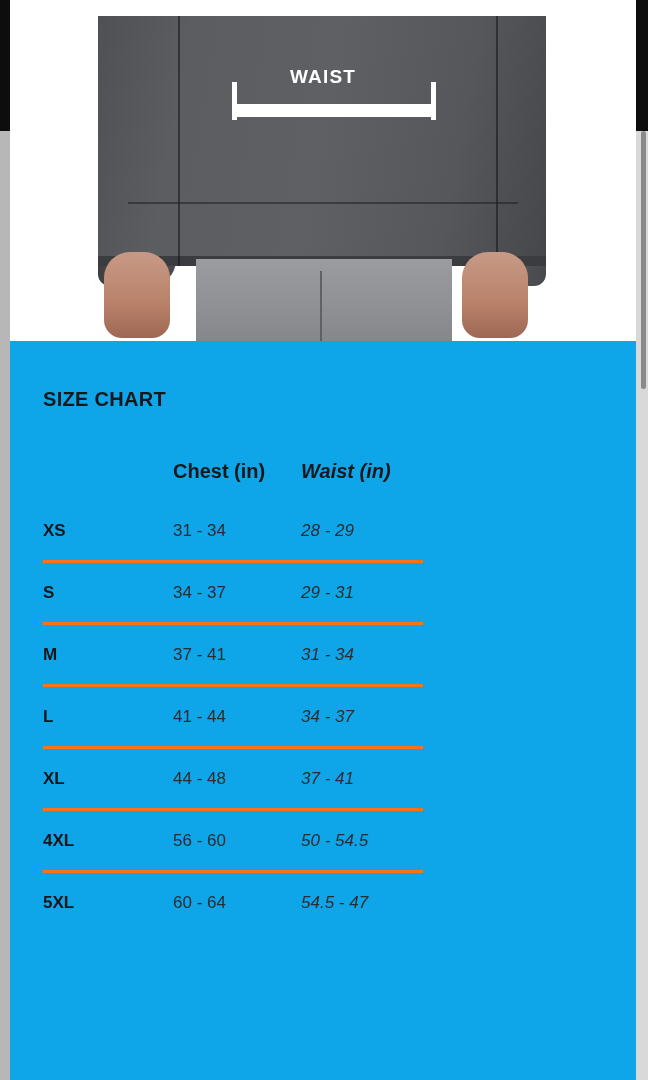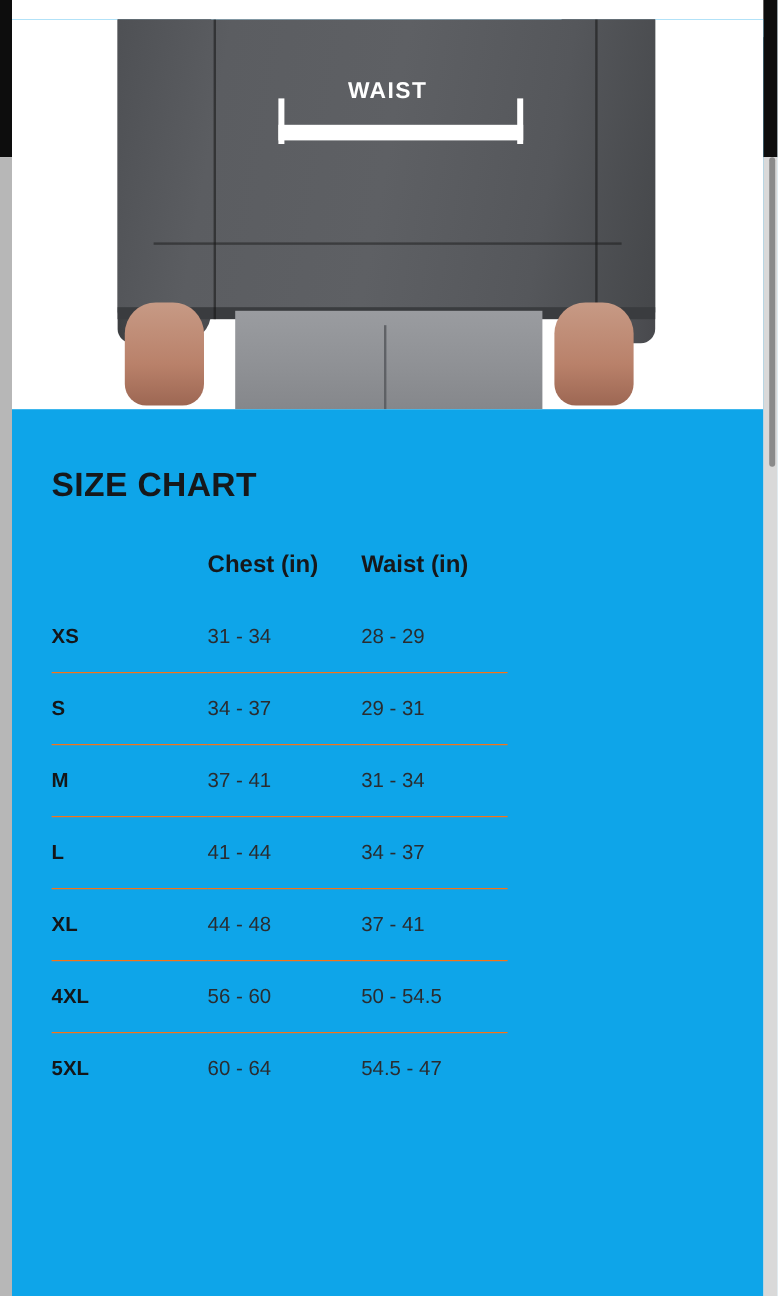--- a/index.html
+++ b/index.html
@@ -192,21 +192,21 @@
     background: #ffffff;
   }
   .measure-tick-l { left: 222px; }
   .measure-tick-r { left: 421px; }
 
   
   .chart-title {
     position: absolute;
     left: 33px;
     top: 372px;
-    font-size: 28px;
+    font-size: 20px;
     font-weight: 700;
     color: #16181b;
     letter-spacing: 0.3px;
   }
 
   table.size-table {
     position: absolute;
     left: 33px;
     top: 438px;
     width: 380px;
@@ -217,41 +217,42 @@
   table.size-table th {
     font-weight: 700;
     font-size: 20px;
     color: #16181b;
     text-align: left;
     padding: 6px 0 18px 0;
     border: none;
   }
   table.size-table td {
     padding: 20px 0 19px 0;
-    border-bottom: 1px solid #f97316;
+    border-bottom: 3px solid #f97316;
     font-size: 17px;
     color: #2a2c2f;
     vertical-align: middle;
   }
   table.size-table tr:last-child td {
     border-bottom: none;
   }
   table.size-table td.size-label,
   table.size-table th.size-head {
     font-weight: 700;
     color: #141619;
     width: 130px;
   }
   table.size-table td.chest,
   table.size-table th.chest-head {
     width: 128px;
   }
   table.size-table td.waist,
   table.size-table th.waist-head {
     width: 122px;
+    font-style: italic;
   }
 </style>
 </head>
 <body>
 
 <div class="page">
 
   <div class="top-left-dark"></div>
   <div class="top-right-dark"></div>
   <div class="top-white-strip"></div>

